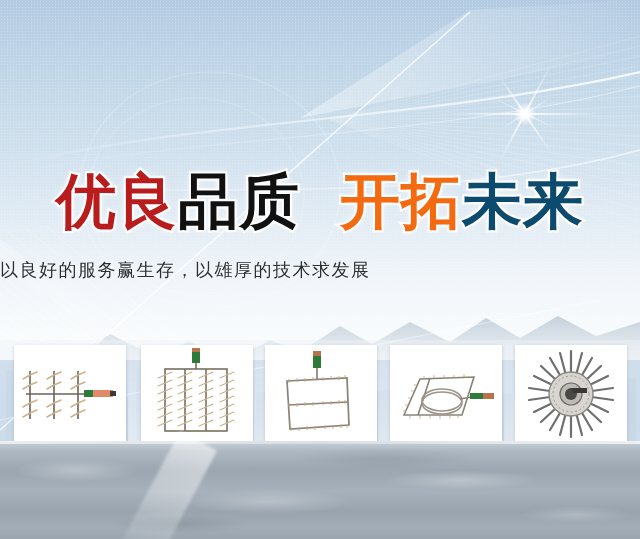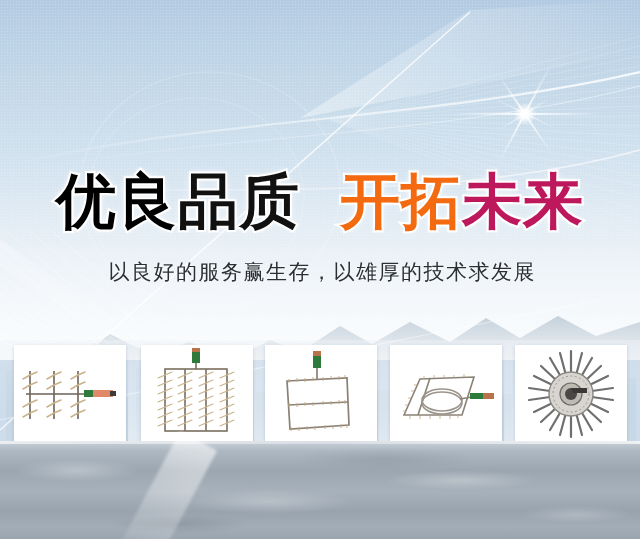--- a/index.html
+++ b/index.html
@@ -170,22 +170,22 @@
   }
   .headline .seg { display: inline; }
   .headline .gap { display: inline-block; width: 20px; }
 
   
   .subtitle {
     position: absolute;
     left: 0;
     top: 258px;
     width: 536px;
-    text-align: right;
-    font-size: 21px;
+    text-align: left;
+    font-size: 18px;
     font-weight: normal;
     letter-spacing: 1.5px;
     color: #2b2f33;
     font-family: "DejaVu Sans", "Liberation Sans", sans-serif;
     text-shadow: 0 0 3px rgba(255,255,255,0.9);
     white-space: nowrap;
   }
 
   
   .thumbs {
@@ -353,21 +353,21 @@
   <div class="flare">
     <span class="r1"></span>
     <span class="r2"></span>
     <span class="r3"></span>
     <span class="r4"></span>
     <span class="r5"></span>
     <span class="core"></span>
   </div>
 
   <div class="headline">
-    <span class="seg" style="color: #000000; text-align: right;">优良</span><span class="seg" style="color: rgb(17, 17, 17); font-family: Liberation Mono, monospace;">品质</span><span class="gap"></span><span class="seg" style="color: rgb(243, 106, 16); margin-left: 20px;">开拓</span><span class="seg" style="color: #be185d;">未来</span>
+    <span class="seg" style="color: #b91c1c; text-align: right;">优良</span><span class="seg" style="color: rgb(17, 17, 17); font-family: Liberation Mono, monospace;">品质</span><span class="gap"></span><span class="seg" style="color: rgb(243, 106, 16); margin-left: 20px;">开拓</span><span class="seg" style="color: #0c4a6e;">未来</span>
   </div>
 
   <div class="subtitle">以良好的服务赢生存，以雄厚的技术求发展</div>
 
   <div class="pillar" style="left:128px;"></div>
   <div class="pillar" style="left:254px;"></div>
   <div class="pillar" style="left:378px;"></div>
   <div class="pillar" style="left:504px;"></div>
 
   <div class="thumbs">

